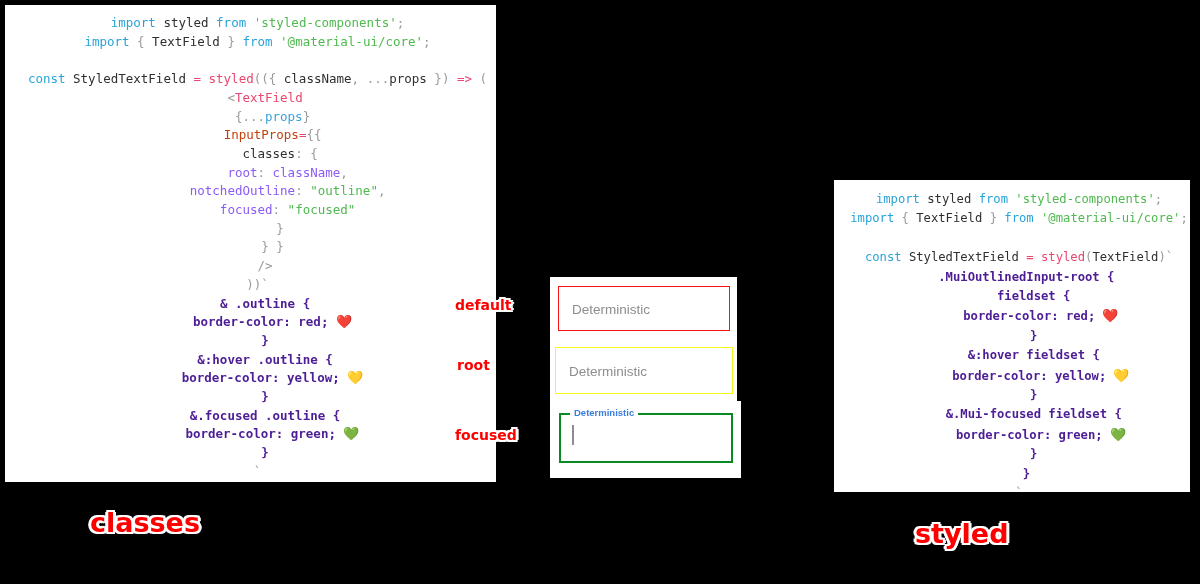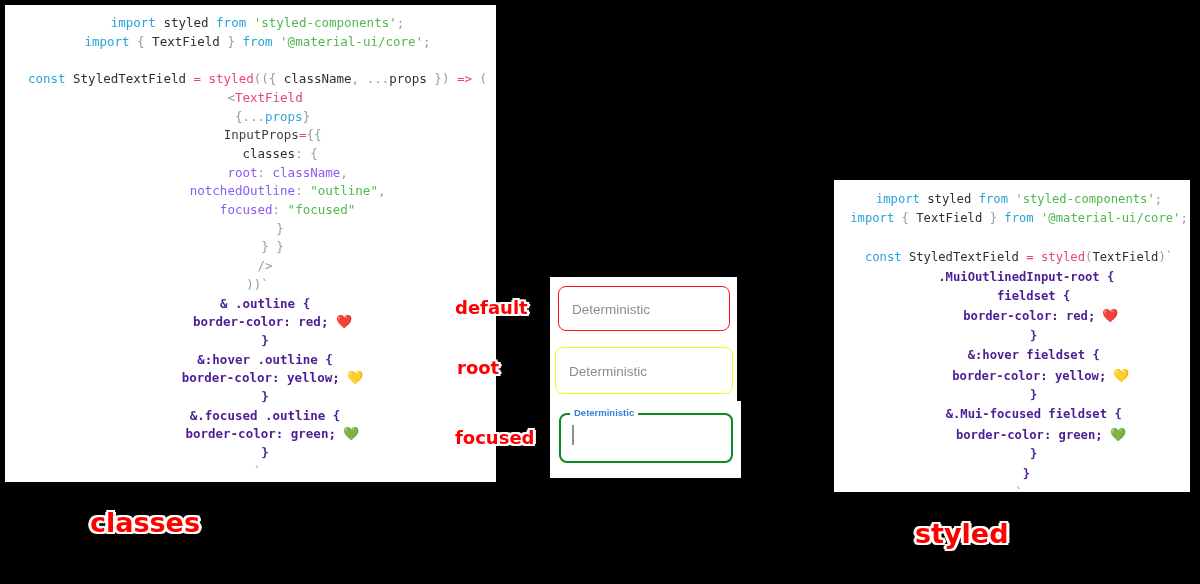--- a/index.html
+++ b/index.html
@@ -52,21 +52,21 @@
   .code-line { display: block; min-height: 18px; }
 
   
   .t-kw   { color: #29a3d8; }      
   .t-def  { color: #2f2f2f; }      
   .t-str  { color: #4fb94f; }      
   .t-fn   { color: #e8476f; }      
   .t-tag  { color: #e8476f; }
   .t-prop { color: #8b5cf6; }      
   .t-var  { color: #3ba1dd; }      
-  .t-green{ color: #404040; }      
+  .t-green{ color: #c2410c; }      
   .t-punc { color: #9a9a9a; }      
   .t-op   { color: #e8476f; }      
   .t-css  { color: #4c1d95; font-weight: bold; }
   .t-tick { color: #9a9a9a; }
 
   
   #panel-demo {
     position: absolute;
     left: 550px;
     top: 277px;
@@ -79,21 +79,21 @@
     box-sizing: border-box;
   }
   #shot-default { left: 0px;  top: 0px;   width: 187px; height: 62px; }
   #shot-hover   { left: 0px;  top: 62px;  width: 187px; height: 62px; }
   #shot-focused { left: 0px;  top: 124px; width: 191px; height: 77px; }
 
   .tf {
     position: absolute;
     box-sizing: border-box;
     background: #ffffff;
-    border-radius: 8px;
+    border-radius: 0;
   }
   .tf-label-inline {
     position: absolute;
     left: 13px;
     top: 50%;
     transform: translateY(-50%);
     font-family: "Liberation Sans", sans-serif;
     font-size: 13.5px;
     color: #8d8d8d;
     white-space: nowrap;
@@ -144,21 +144,21 @@
     font-weight: bold;
     color: #ff0000;
     white-space: nowrap;
     text-shadow:
       -2px -2px 0 #ffffff,  2px -2px 0 #ffffff,
       -2px  2px 0 #ffffff,  2px  2px 0 #ffffff,
       -2px  0   0 #ffffff,  2px  0   0 #ffffff,
        0   -2px 0 #ffffff,  0    2px 0 #ffffff,
       -3px  0   0 #ffffff,  3px  0   0 #ffffff;
   }
-  .annot-state { font-size: 18px; }
+  .annot-state { font-size: 14px; }
   #annot-default { left: 455px; top: 297px; }
   #annot-hover   { left: 457px; top: 357px; }
   #annot-focused { left: 455px; top: 427px; }
 
   .annot-caption { font-size: 27px; }
   #caption-classes { left: 90px;  top: 507px; }
   #caption-globals { left: 915px; top: 518px; }
 
   
   .heart { font-size: 13px; }

